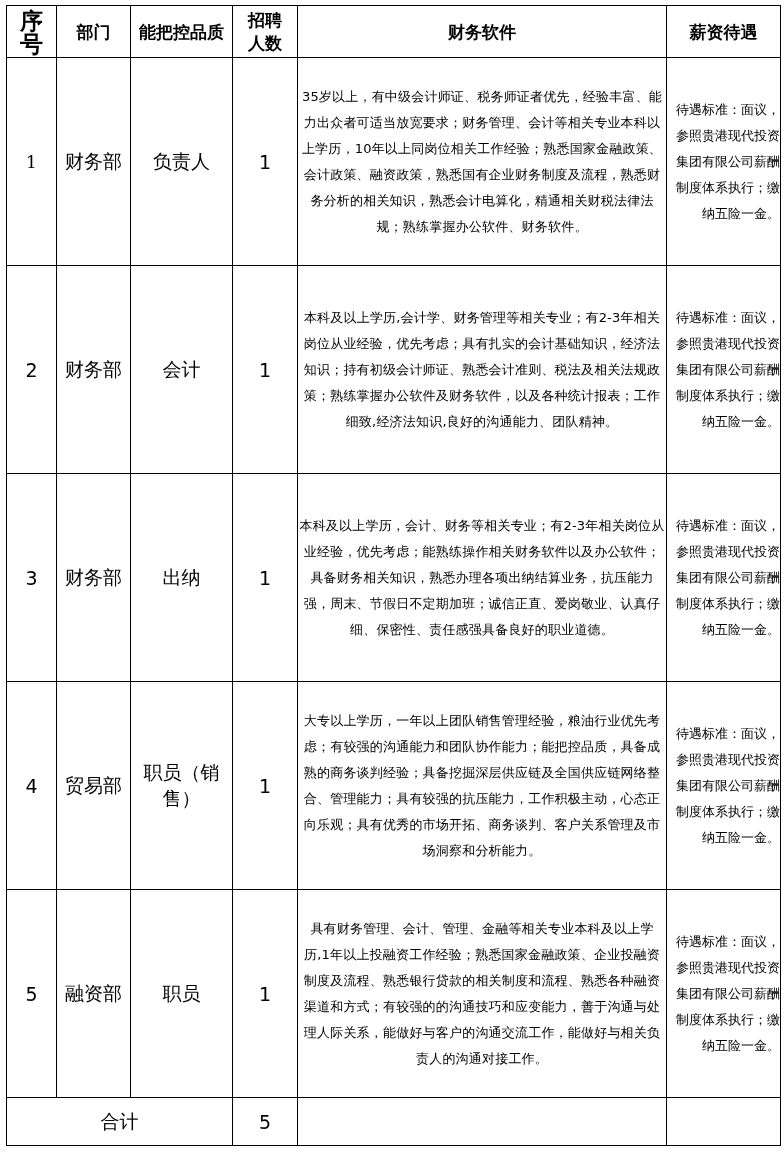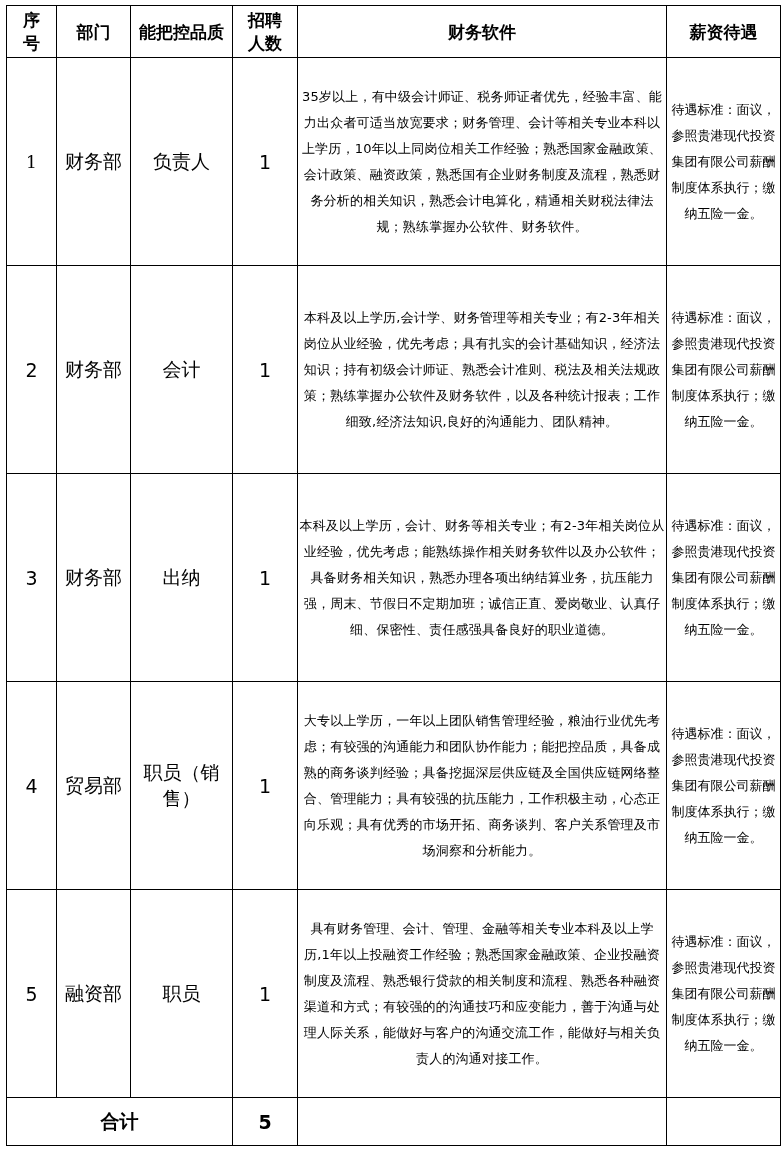--- a/index.html
+++ b/index.html
@@ -7,40 +7,40 @@
          font-family: "DejaVu Sans", "Liberation Sans", sans-serif; color: #000; }
   table.recruit { position: absolute; left: 6px; top: 5px; border-collapse: collapse;
                   table-layout: fixed; width: 774px; }
   table.recruit td, table.recruit th { border: 1.5px solid #000; padding: 0; }
   th { font-family: "DejaVu Serif", "Liberation Serif", serif; font-weight: bold;
        font-size: 17px; text-align: center; vertical-align: middle; height: 51px; line-height: 22px; }
   td { font-size: 19px; text-align: center; vertical-align: middle; }
   td.seq-first { font-family: "DejaVu Serif", "Liberation Serif", serif; font-size: 17px; }
   td.req { text-align: center; vertical-align: middle; padding: 0 6px 0 8px; line-height: 26px;
            font-size: 13px; letter-spacing: 0.2px; }
-  td.pay { text-align: center; vertical-align: middle; padding: 0 4px 0 8px; line-height: 26px;
+  td.pay { text-align: right; vertical-align: middle; padding: 0 4px 0 8px; line-height: 26px;
            font-size: 13px; }
   tr.body-row td { height: 207px; }
-  tr.total-row td { height: 47px; font-weight: bold; }
+  tr.total-row td { height: 47px; }
 </style>
 </head>
 <body>
 
 <table class="recruit">
   <colgroup>
     <col style="width:50px">
     <col style="width:74px">
     <col style="width:102px">
     <col style="width:65px">
     <col style="width:369px">
     <col style="width:114px">
   </colgroup>
   <thead>
     <tr>
-      <th style="font-size:17px;line-height:23px;padding:0 8px;">序号</th>
+      <th style="font-size:23px;line-height:23px;padding:0 8px;">序号</th>
       <th>部门</th>
       <th>能把控品质</th>
       <th style="padding:0 12px;line-height:23px;">招聘人数</th>
       <th>财务软件</th>
       <th>薪资待遇</th>
     </tr>
   </thead>
   <tbody>
     <tr class="body-row">
       <td class="seq-first">1</td>

